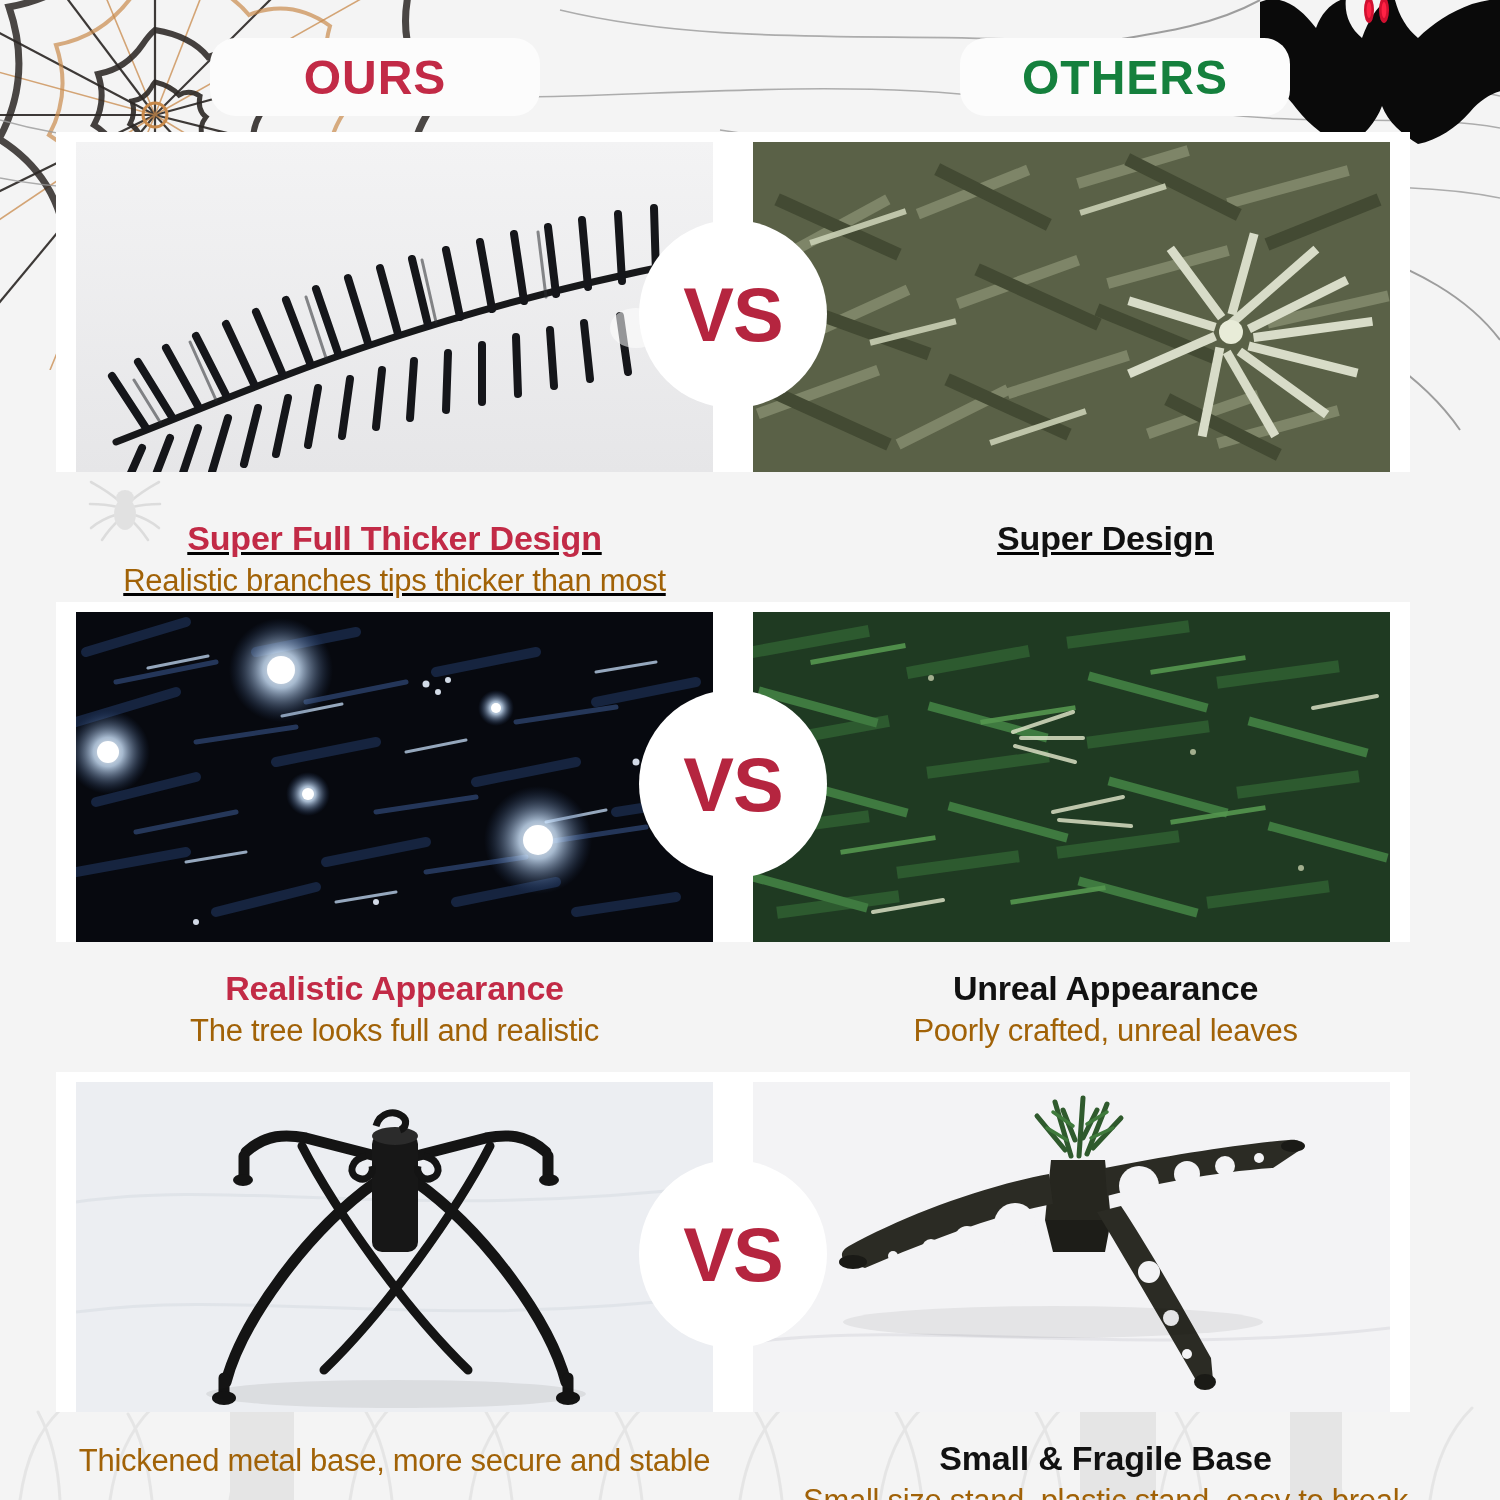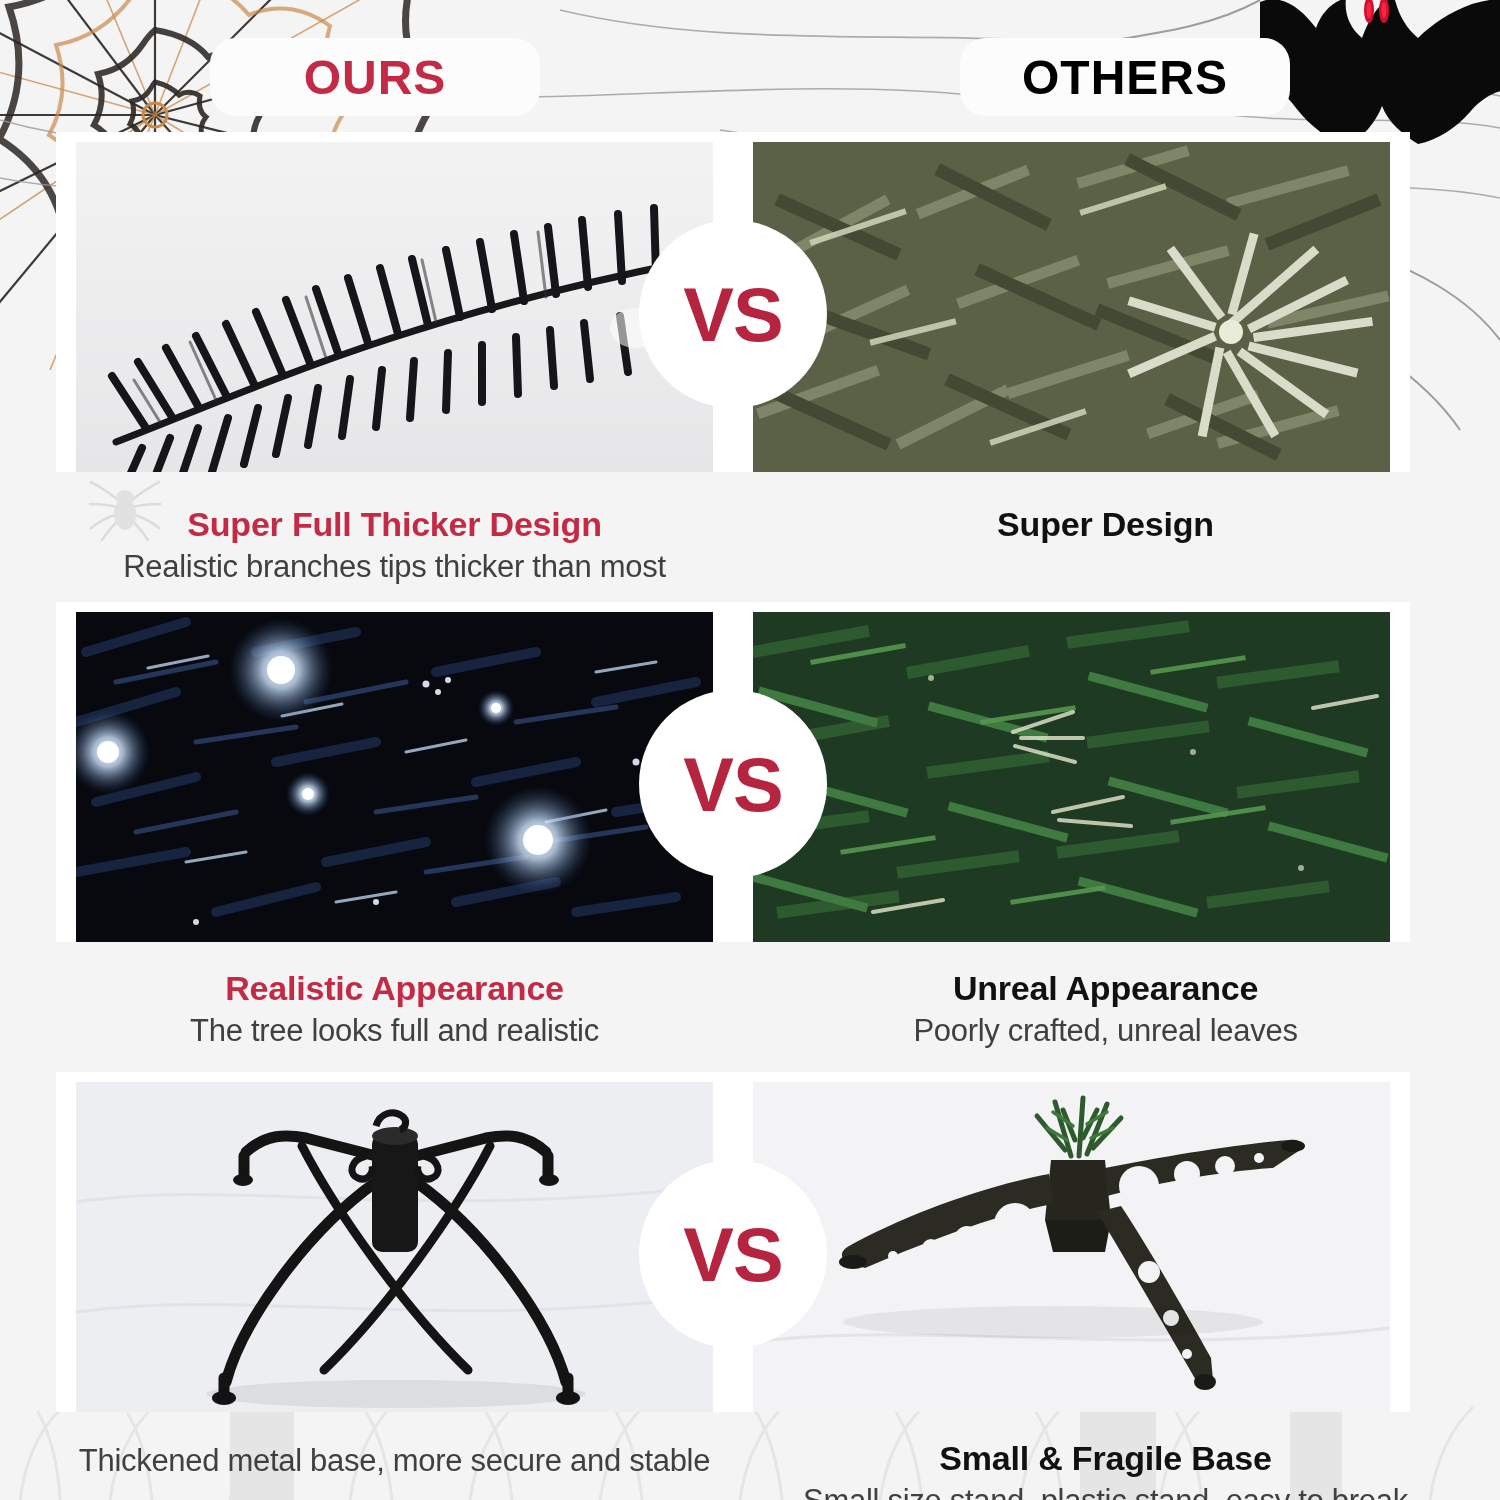--- a/index.html
+++ b/index.html
@@ -57,21 +57,21 @@
     min-width: 330px;
     display: flex;
     align-items: center;
     justify-content: center;
     padding: 0 44px;
     font-size: 48px;
     font-weight: bold;
     letter-spacing: 1px;
   }
   .pill.ours  { color: #c22a46; }
-  .pill.others{ color: #000000; }
+  .pill.others{ color: #15803d; }
 
   
   .grid {
     position: absolute;
     top: 132px;
     left: 0;
     width: 1500px;
     z-index: 2;
   }
   .row {
@@ -110,21 +110,21 @@
   .cap-title {
     font-size: 34px;
     font-weight: bold;
     line-height: 1.18;
     letter-spacing: -0.2px;
   }
   .cap-title.ours   { color: #c22a46; }
   .cap-title.others { color: #111111; }
   .cap-sub {
     font-size: 31px;
-    color: #404040;
+    color: #a16207;
     line-height: 1.22;
     margin-top: 4px;
     letter-spacing: -0.3px;
   }
 
   
   .vs {
     position: absolute;
     left: 50%;
     transform: translateX(-50%);
@@ -406,21 +406,21 @@
                   <path d="M240 300 L330 270"></path>
                 <path d="M330 70 L410 45"></path>
                   <path d="M120 200 L200 180"></path>
               </g>
               <circle cx="478" cy="190" r="12" fill="#e8ecd8"></circle>
             </svg>
           </div>
         </div>
       </div>
 
-      <div class="cap-body" style="position:absolute; top:358px;">
+      <div class="cap-body" style="position:absolute; top:372px;text-decoration:underline;">
         <div class="caption left">
           <div class="cap-title ours">Super Full Thicker Design</div>
           <div class="cap-sub">Realistic branches tips thicker than most</div>
         </div>
         <div class="caption right">
           <div class="cap-title others">Super Design</div>
         </div>
       </div>
     </div>
 

